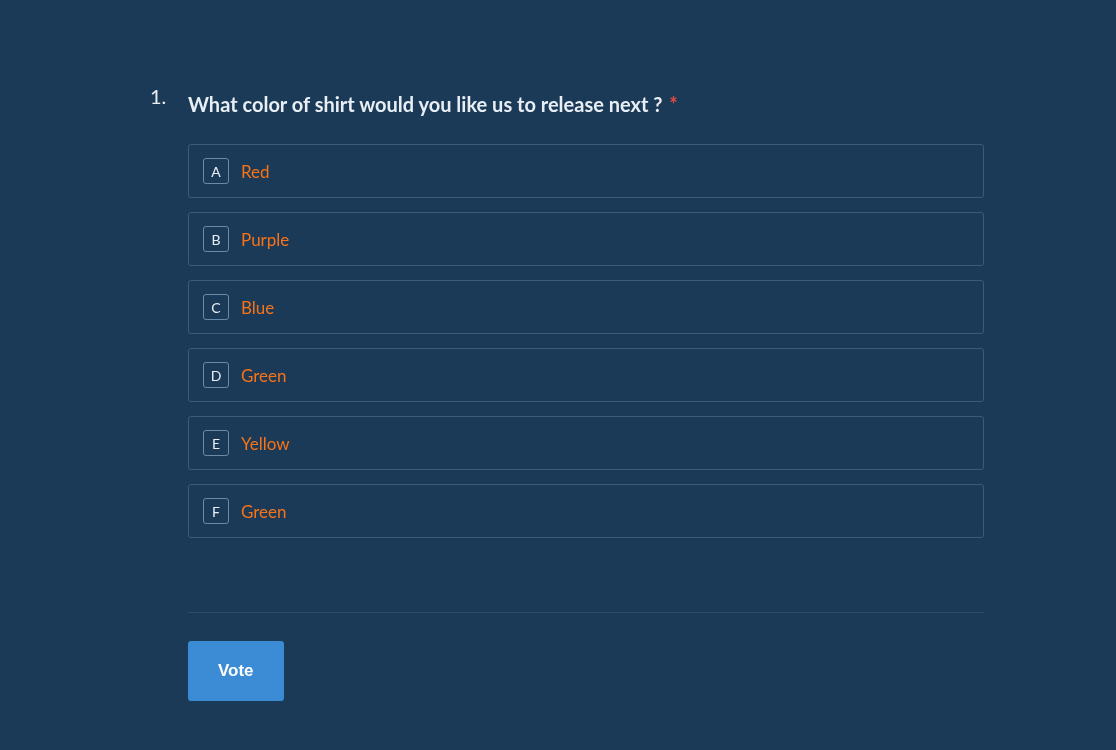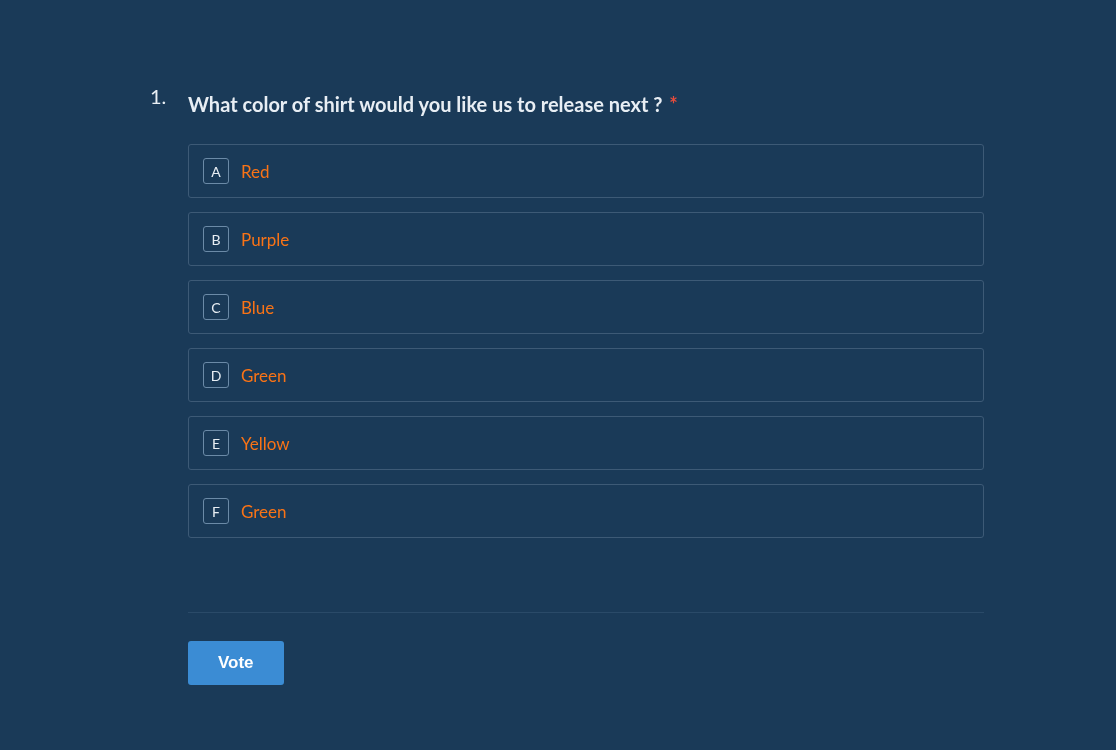--- a/index.html
+++ b/index.html
@@ -86,21 +86,21 @@
       margin-top: 28px;
       margin-left: 38px;
     }
     .vote-button {
       background-color: #3b8cd4;
       color: #ffffff;
       border: none;
       border-radius: 3px;
       font-size: 17px;
       font-weight: 700;
-      padding: 12px 30px;
+      padding: 20px 30px;
       cursor: pointer;
     }
   </style>
 </head>
 <body>
 
 <div class="container">
   <div class="question-row">
     <span class="question-number">1.</span>
     <span class="question-text">

